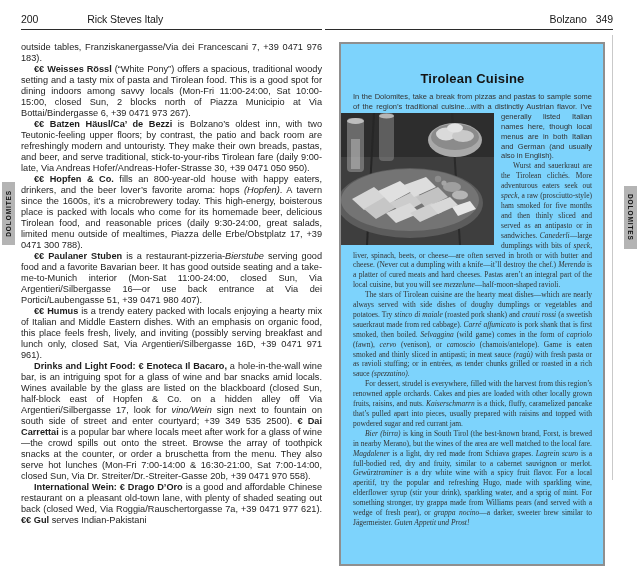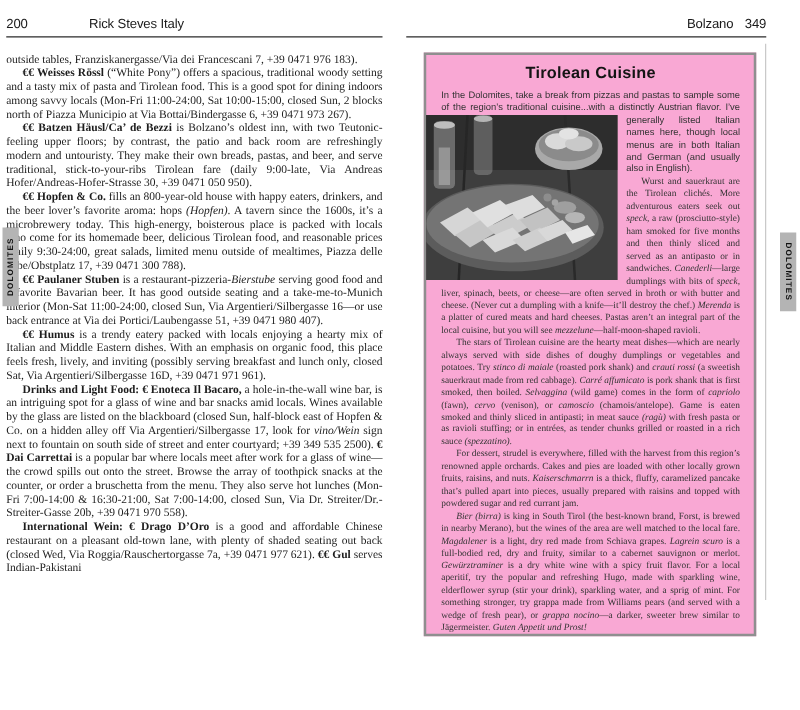--- a/index.html
+++ b/index.html
@@ -1,46 +1,46 @@
 <!DOCTYPE html>
 <html><head>
 <meta charset="utf-8">
 <style>
   html,body{margin:0;padding:0;}
   body{
     width:640px;height:568px;position:relative;overflow:hidden;
     background:#ffffff;font-family:"Liberation Sans",sans-serif;
   }
   
-  .page-left{position:absolute;left:5px;top:13px;width:301px;}
+  .page-left{position:absolute;left:21px;top:13px;width:301px;}
   .page-right{position:absolute;left:325px;top:13px;width:288px;}
 
   .hdr{display:flex;align-items:baseline;font-size:10.5px;color:#1a1a1a;letter-spacing:-0.1px;}
   .hdr .num{font-weight:400;}
   .hdr .ttl{font-weight:400;margin-left:38px;}
   .hdr-left .num{margin-right:11px;}
   .hdr-right{justify-content:flex-end;align-items:center;}
   .hdr-right .ttl{margin-right:9px;}
   .hdr-rule{border-bottom:1.6px solid #2b2b2b;margin-top:4px;}
 
   
   .body-left{
-    margin-top:12px;font-family:Liberation Serif, serif;
+    margin-top:12px;font-family:Liberation Sans, sans-serif;
     font-size:9.2px;line-height:11px;text-align:justify;color:#1d1d1d;
   }
   .body-left p{margin:0;}
   .body-left p.indent{text-indent:13px;}
   .b{font-weight:700;}
   .i{font-style:italic;}
 
   
   .sidebar-box{
-    position:absolute;left:339px;top:42px;width:266px;height:467px;
-    box-sizing:border-box;border:2.5px solid #8f8f8f;background:#f9a8d4;
-    padding:4px 11px 6px 12px;overflow:hidden;
+    position:absolute;left:339px;top:42px;width:266px;height:524px;
+    box-sizing:border-box;border:2.5px solid #8f8f8f;background:#7dd3fc;
+    padding:25px 11px 6px 12px;overflow:hidden;
   }
   .sb-title{
     text-align:center;font-weight:700;font-size:13px;color:#141414;
     letter-spacing:0.2px;margin:2px 0 6px 0;
   }
   .sb-body{font-size:7.5px;line-height:9.9px;text-align:justify;color:#333;}
   .sb-text p{margin:0;}
   .sb-text p.indent{text-indent:12px;font-family:Liberation Serif, serif;}
   .ph-spacer{float:left;width:0;height:21px;}
   .photo{

